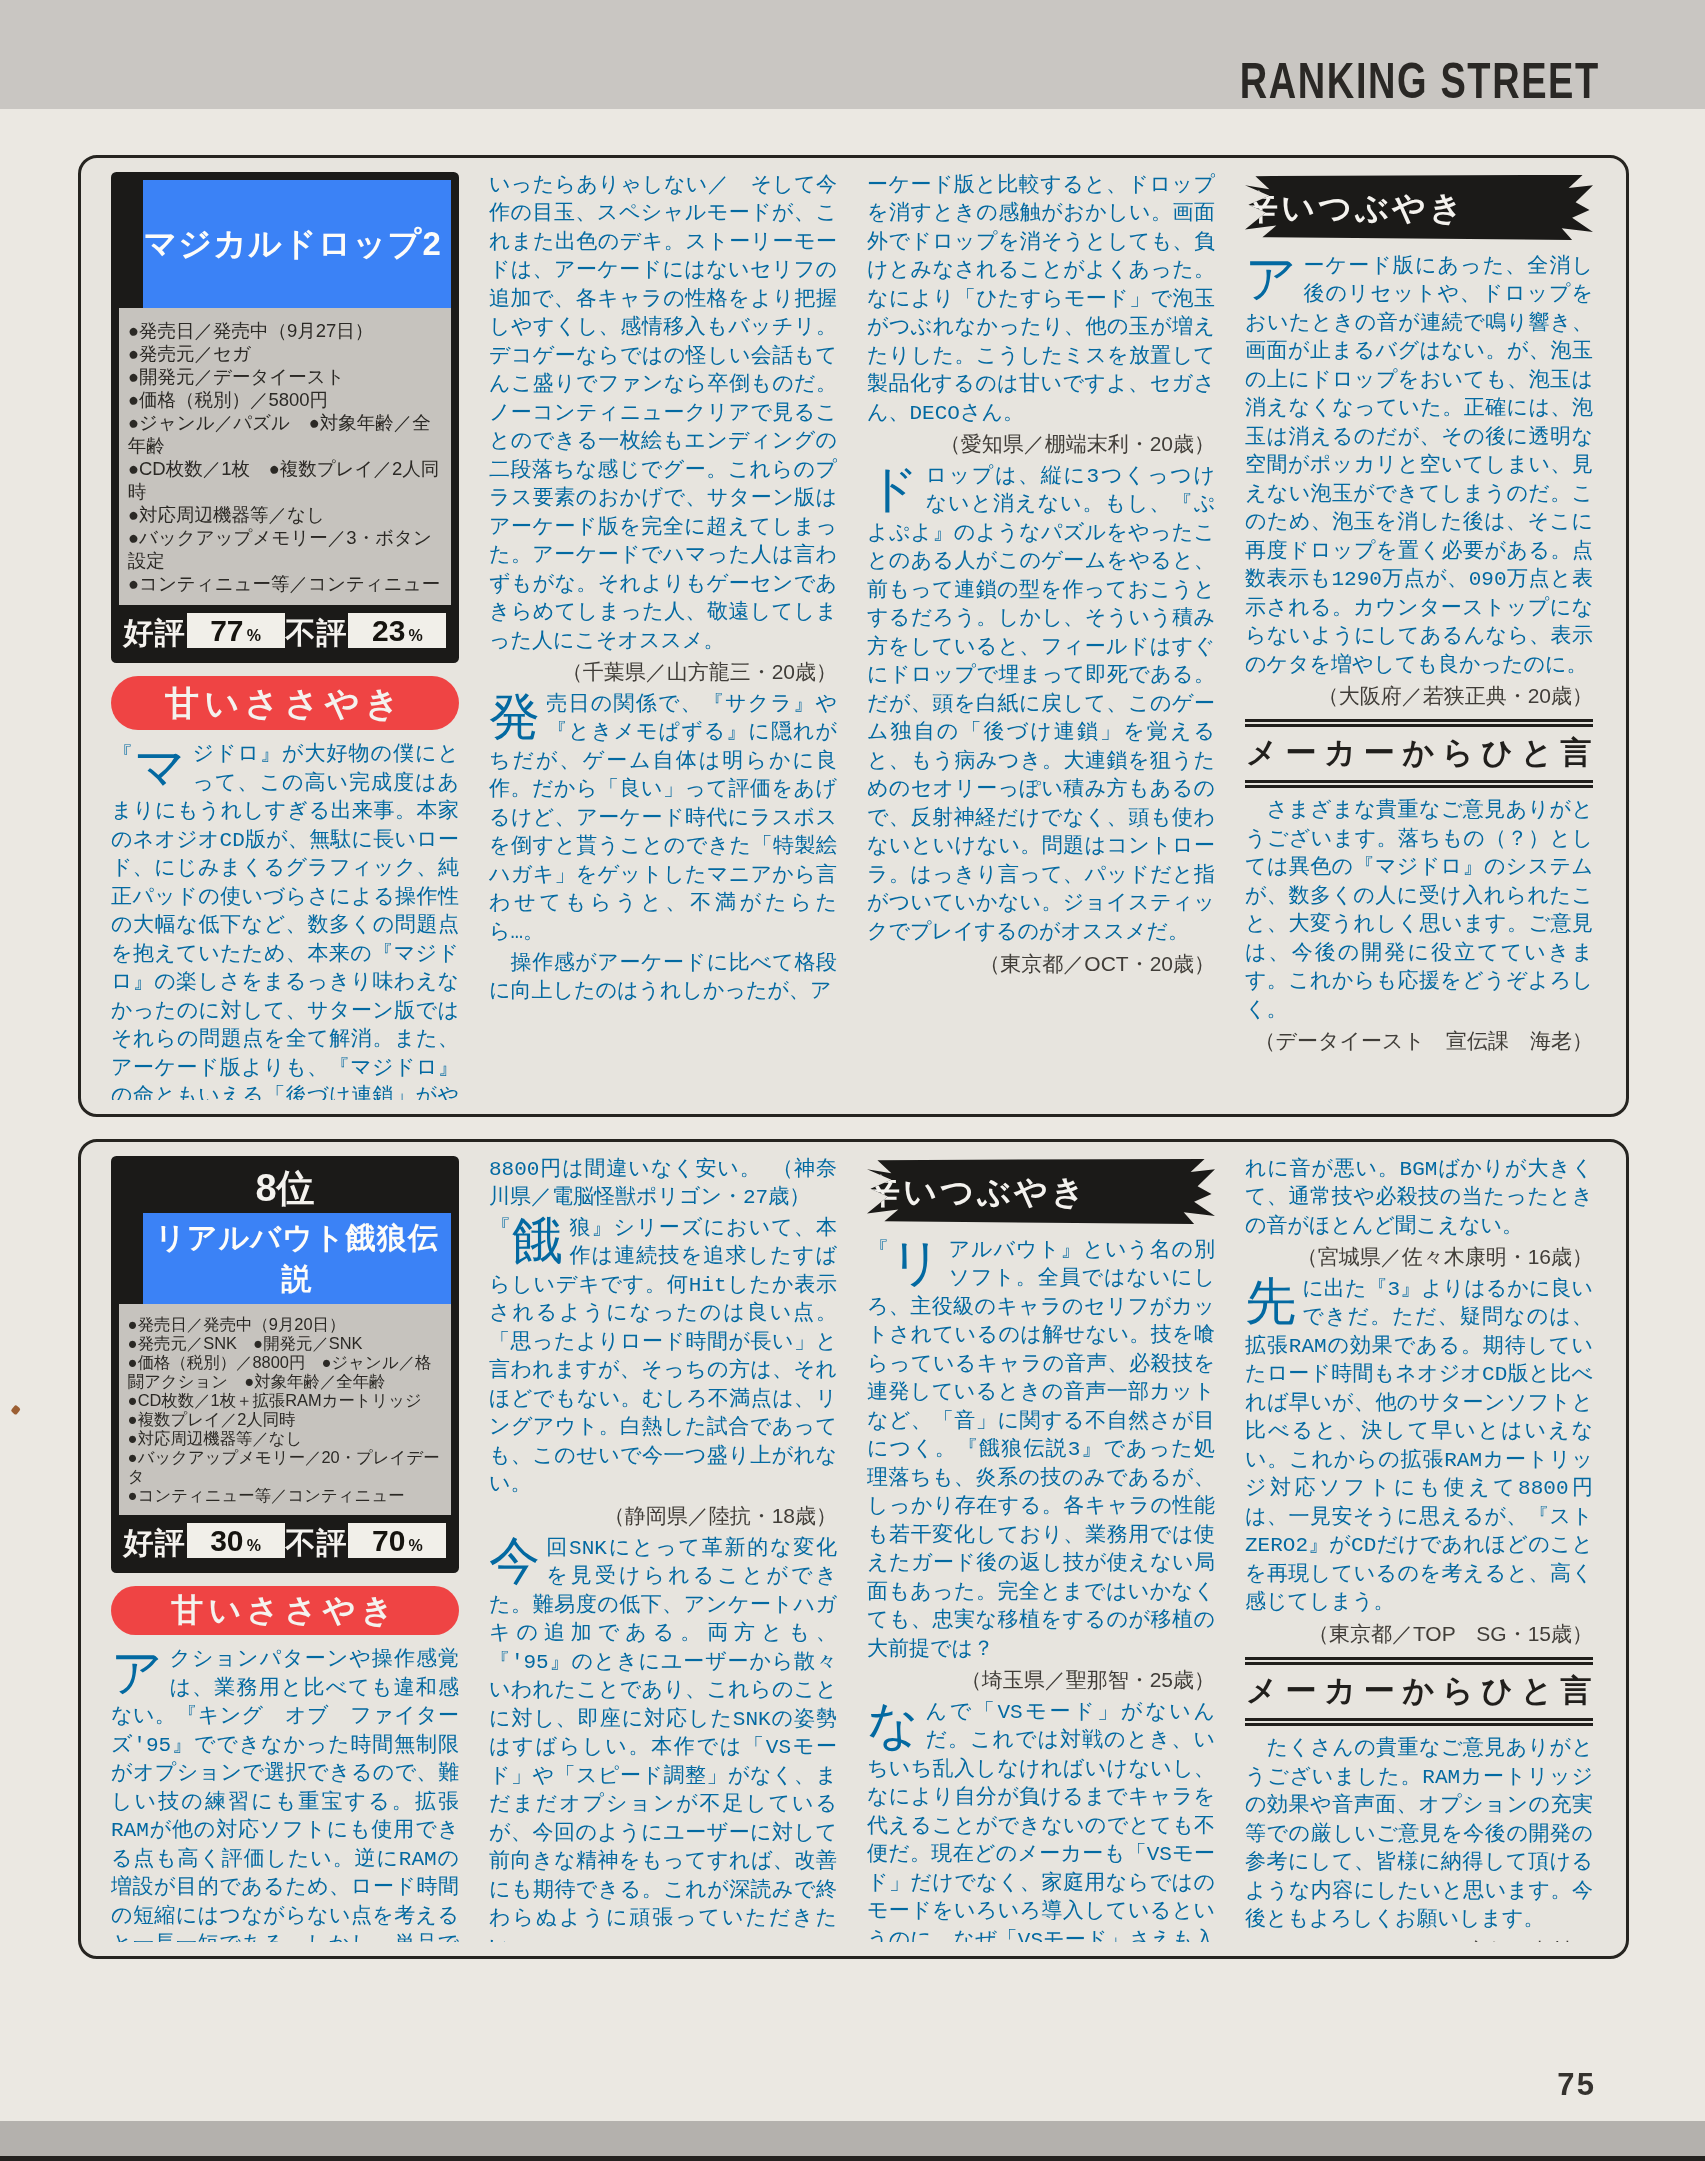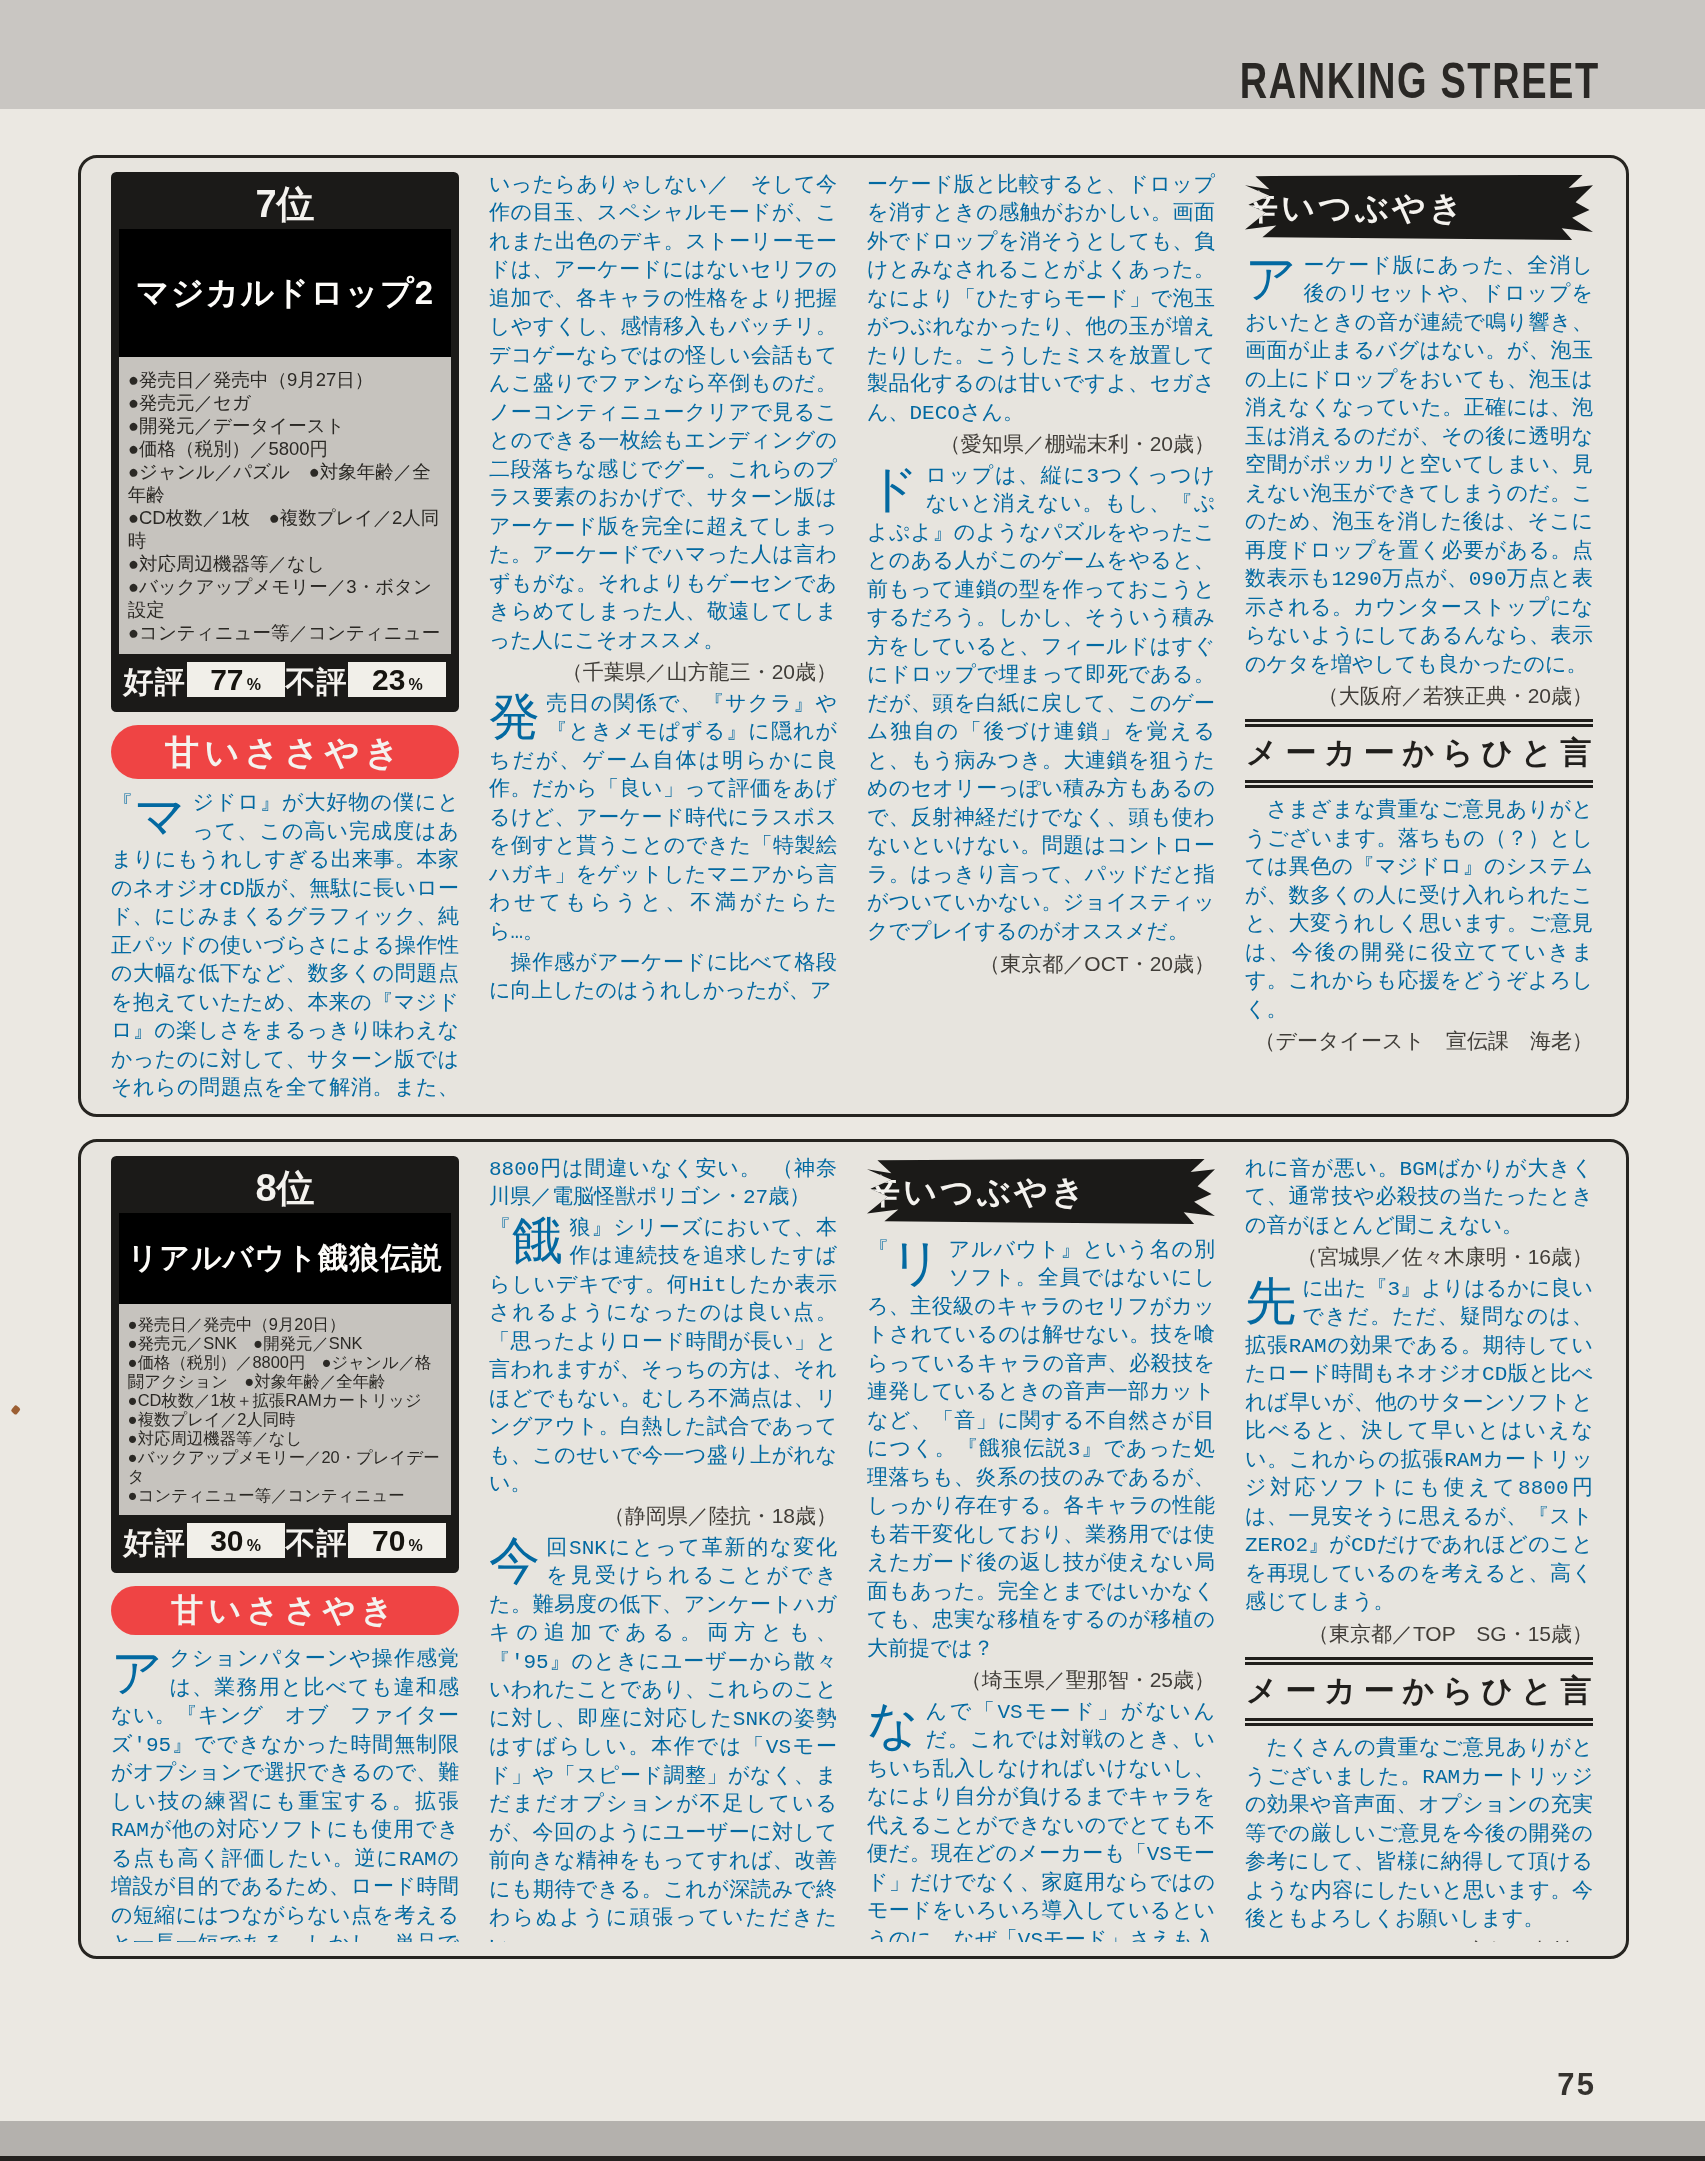--- a/index.html
+++ b/index.html
@@ -26,21 +26,21 @@
   .body{font-size:21px;line-height:28.5px;text-align:justify;margin:0 0 2.1px 0;color:#0369a1;
         word-break:break-word;font-family:Liberation Mono, monospace;}
   .attr{font-size:21px;line-height:28.5px;text-align:right;margin:0 0 4.2px 0;color:#403d38;}
   .attr-inline{margin-left:10.6px;}
   .dc{float:left;display:flex;align-items:flex-start;margin:3.2px 6.3px 0 0;}
   .dc-open{font-size:22px;line-height:23px;margin-right:1.1px;}
   .dc-char{font-size:51px;line-height:53px;}
   
   .card{background:#1b1a18;border-radius:5.3px;padding:8.4px;box-sizing:border-box;width:348px;}
   .card-rank{color:#f4f2ee;font-size:38px;font-weight:bold;text-align:center;line-height:49px;height:49px;}
-  .title-panel{background:#000000;display:flex;align-items:center;justify-content:center;}
+  .title-panel{background:#3b82f6;display:flex;align-items:center;margin-left:24px;}
   .panel.upper .title-panel{height:128px;}
   .panel.lower .title-panel{height:91px;}
   .gtitle{color:#fdfcf9;font-weight:bold;letter-spacing:1.1px;text-align:center;}
   .panel.upper .gtitle{font-size:33px;}
   .panel.lower .gtitle{font-size:30px;}
   .specs{background:#c6c3be;padding:10.6px 8.4px;color:#2b2925;}
   .panel.upper .specs{font-size:18.5px;line-height:23px;}
   .panel.lower .specs{font-size:16.4px;line-height:19px;}
   .rating{display:flex;align-items:flex-start;justify-content:space-between;padding:7.4px 4.2px 1.1px 4.2px;}
   .r-label{color:#f4f2ee;font-size:30px;font-weight:bold;letter-spacing:1.1px;}
@@ -67,21 +67,20 @@
 <div class="page">
   <div class="topband"></div>
   <div class="hdr">RANKING STREET</div>
   <div class="speck"></div>
 
   <div class="panel upper">
     <div class="cols">
 
       <div class="col">
         <div class="card">
-          <div class="card-rank">7位</div>
           <div class="title-panel">
             <div class="gtitle">マジカルドロップ2</div>
           </div>
           <div class="specs">
             <div class="spec">●発売日／発売中（9月27日）</div>
             <div class="spec">●発売元／セガ</div>
             <div class="spec">●開発元／データイースト</div>
             <div class="spec">●価格（税別）／5800円</div>
             <div class="spec">●ジャンル／パズル　●対象年齢／全年齢</div>
             <div class="spec">●CD枚数／1枚　●複数プレイ／2人同時</div>

